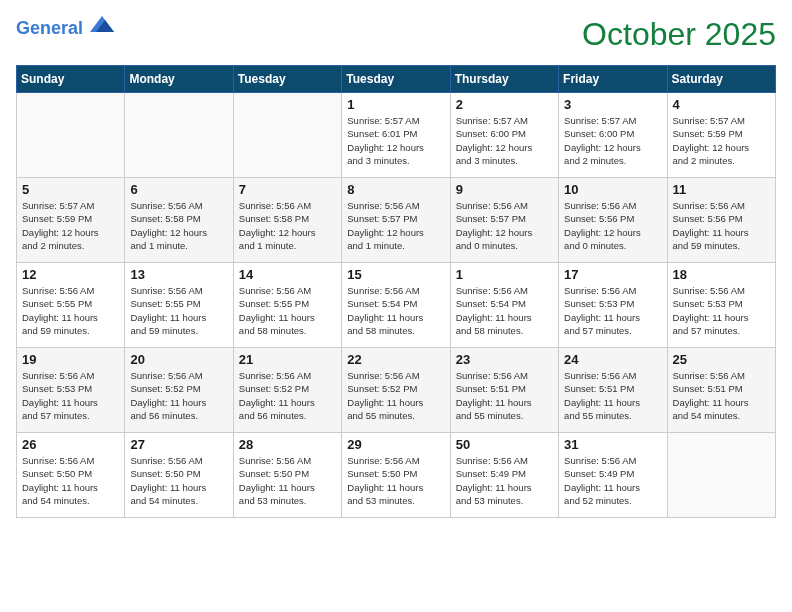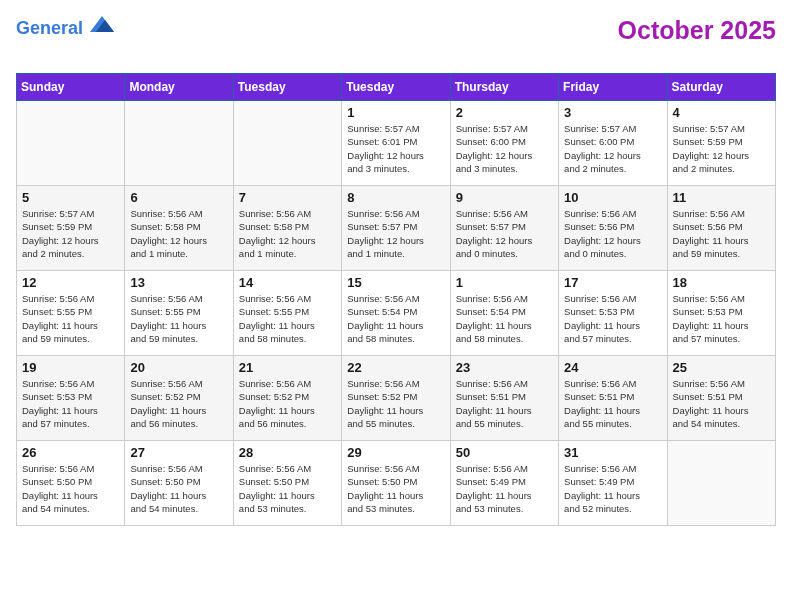--- a/index.html
+++ b/index.html
@@ -7,21 +7,21 @@
       font-family: Arial, sans-serif;
       background: #fff;
       width: 792px;
       min-height: 612px;
       padding: 16px;
     }
     .header {
       display: flex;
       justify-content: space-between;
       align-items: flex-start;
-      margin-bottom: 28px;
+      margin-bottom: 12px;
     }
     .logo {
       display: flex;
       align-items: center;
     }
     .logo-text {
       font-size: 18px;
       font-weight: bold;
       color: #1a1a2e;
       line-height: 1.1;
@@ -32,35 +32,35 @@
     .logo-icon {
       width: 24px;
       height: 20px;
       margin-left: 2px;
       margin-top: -2px;
     }
     .title-block {
       text-align: right;
     }
     .month-title {
-      font-size: 25px;
-      font-weight: bold;
-      color: #a21caf;
+      font-size: 32px;
+      font-weight: normal;
+      color: #15803d;
     }
     .location {
       font-size: 14px;
       color: #555;
     }
     table {
       width: 100%;
       border-collapse: collapse;
       table-layout: fixed;
     }
     th {
-      background-color: #6d28d9;
+      background-color: #0c4a6e;
       color: #fff;
       font-size: 12px;
       font-weight: bold;
       padding: 6px 4px;
       text-align: left;
       border: 1px solid #2a5fa8;
     }
     td {
       border: 1px solid #ccc;
       vertical-align: top;

